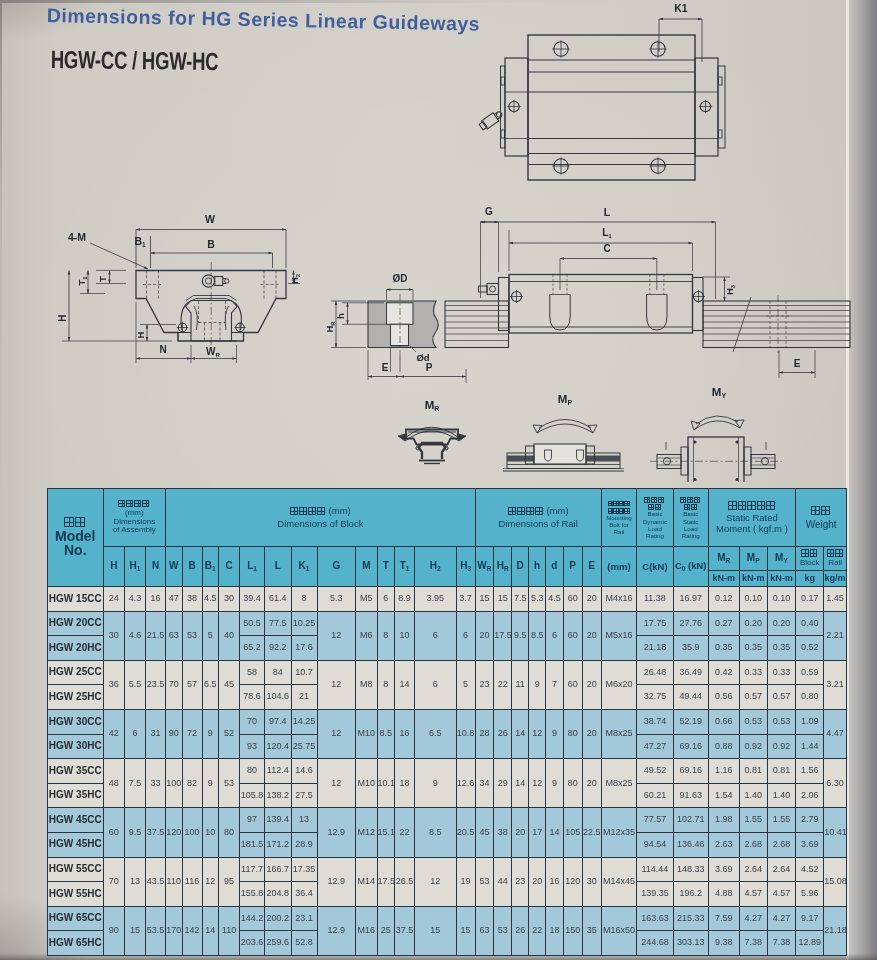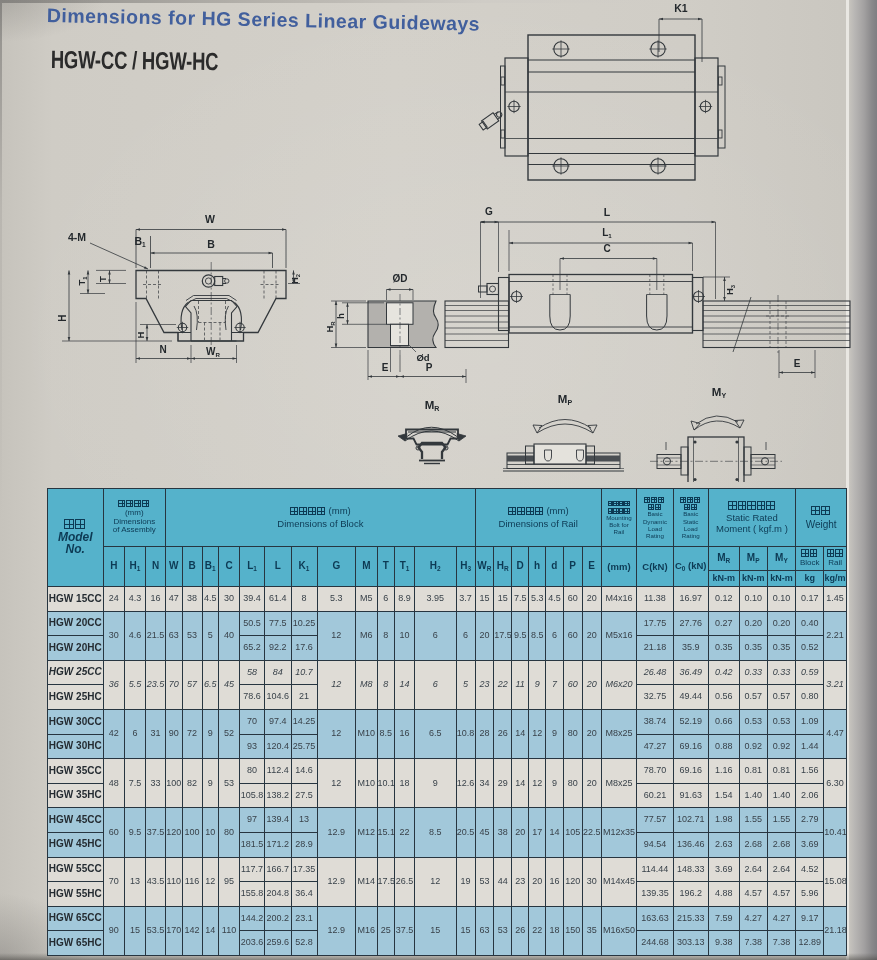--- a/index.html
+++ b/index.html
@@ -426,21 +426,21 @@
       <col style="width:31px;">
       <col style="width:28px;">
       <col style="width:28.5px;">
       <col style="width:28px;">
       <col style="width:22.5px;">
     </colgroup>
 <tbody>
       <tr style="height:58px;">
 <td class="hd" rowspan="3">
           <div style="font-size:11px;font-weight:bold;"><span class="cj" style="width:10px;height:10px;margin:0 1px 0 0;"></span><span class="cj" style="width:10px;height:10px;margin:0 1px 0 0;"></span></div>
-          <div style="font-size:12px;font-weight:bold;font-style:italic;">Model No.</div>
+          <div style="font-size:14px;font-weight:bold;">Model No.</div>
         </td>
 <td class="hd gt" colspan="3"><span class="cj" style="width:7px;height:7px;margin:0 1px 0 0;"></span><span class="cj" style="width:7px;height:7px;margin:0 1px 0 0;"></span><span class="cj" style="width:7px;height:7px;margin:0 1px 0 0;"></span><span class="cj" style="width:7px;height:7px;margin:0 1px 0 0;"></span><br>(mm)<br>Dimensions<br>of Assembly</td>
 <td class="hd" colspan="13" style="font-size:9.5px;line-height:1.3;"><span class="cj" style="width:8px;height:8px;margin:0 1px 0 0;"></span><span class="cj" style="width:8px;height:8px;margin:0 1px 0 0;"></span><span class="cj" style="width:8px;height:8px;margin:0 1px 0 0;"></span><span class="cj" style="width:8px;height:8px;margin:0 1px 0 0;"></span> (mm)<br>Dimensions of Block</td>
 <td class="hd" colspan="7" style="font-size:9.5px;line-height:1.3;"><span class="cj" style="width:8px;height:8px;margin:0 1px 0 0;"></span><span class="cj" style="width:8px;height:8px;margin:0 1px 0 0;"></span><span class="cj" style="width:8px;height:8px;margin:0 1px 0 0;"></span><span class="cj" style="width:8px;height:8px;margin:0 1px 0 0;"></span> (mm)<br>Dimensions of Rail</td>
 <td class="hd sm"><span class="cj" style="width:5.5px;height:5.5px;margin:0 0px 0 0;"></span><span class="cj" style="width:5.5px;height:5.5px;margin:0 0px 0 0;"></span><span class="cj" style="width:5.5px;height:5.5px;margin:0 0px 0 0;"></span><span class="cj" style="width:5.5px;height:5.5px;margin:0 0px 0 0;"></span><br><span class="cj" style="width:5.5px;height:5.5px;margin:0 0px 0 0;"></span><span class="cj" style="width:5.5px;height:5.5px;margin:0 0px 0 0;"></span><span class="cj" style="width:5.5px;height:5.5px;margin:0 0px 0 0;"></span><span class="cj" style="width:5.5px;height:5.5px;margin:0 0px 0 0;"></span><br>Mounting<br>Bolt for<br>Rail</td>
 <td class="hd sm"><span class="cj" style="width:6px;height:6px;margin:0 1px 0 0;"></span><span class="cj" style="width:6px;height:6px;margin:0 1px 0 0;"></span><span class="cj" style="width:6px;height:6px;margin:0 1px 0 0;"></span><br><span class="cj" style="width:6px;height:6px;margin:0 1px 0 0;"></span><span class="cj" style="width:6px;height:6px;margin:0 1px 0 0;"></span><br>Basic<br>Dynamic<br>Load<br>Rating</td>
 <td class="hd sm"><span class="cj" style="width:6px;height:6px;margin:0 1px 0 0;"></span><span class="cj" style="width:6px;height:6px;margin:0 1px 0 0;"></span><span class="cj" style="width:6px;height:6px;margin:0 1px 0 0;"></span><br><span class="cj" style="width:6px;height:6px;margin:0 1px 0 0;"></span><span class="cj" style="width:6px;height:6px;margin:0 1px 0 0;"></span><br>Basic<br>Static<br>Load<br>Rating</td>
 <td class="hd" colspan="3" style="font-size:9.5px;line-height:1.25;"><span class="cj" style="width:8.5px;height:8.5px;margin:0 1px 0 0;"></span><span class="cj" style="width:8.5px;height:8.5px;margin:0 1px 0 0;"></span><span class="cj" style="width:8.5px;height:8.5px;margin:0 1px 0 0;"></span><span class="cj" style="width:8.5px;height:8.5px;margin:0 1px 0 0;"></span><span class="cj" style="width:8.5px;height:8.5px;margin:0 1px 0 0;"></span><br>Static Rated<br>Moment ( kgf.m )</td>
 <td class="hd" colspan="2" style="font-size:10px;line-height:1.35;"><b><span class="cj" style="width:9px;height:9px;margin:0 1px 0 0;"></span><span class="cj" style="width:9px;height:9px;margin:0 1px 0 0;"></span></b><br>Weight</td>
 </tr>
@@ -557,21 +557,21 @@
         <td class="w1">65.2</td>
         <td class="w1">92.2</td>
         <td class="w1">17.6</td>
         <td class="w1">21.18</td>
         <td class="w1">35.9</td>
         <td class="w1">0.35</td>
         <td class="w1">0.35</td>
         <td class="w1">0.35</td>
         <td class="w1">0.52</td>
       </tr>
-<tr style="height:24.6px;font-style:italic;">
+<tr style="height:24.6px;">
         <td class="mod w0">HGW 25CC</td>
         <td class="w0" rowspan="2">36</td>
         <td class="w0" rowspan="2">5.5</td>
         <td class="w0" rowspan="2">23.5</td>
         <td class="w0" rowspan="2">70</td>
         <td class="w0" rowspan="2">57</td>
         <td class="w0" rowspan="2">6.5</td>
         <td class="w0" rowspan="2">45</td>
         <td class="w0">58</td>
         <td class="w0">84</td>
@@ -675,21 +675,21 @@
         <td class="w0" rowspan="2">9</td>
         <td class="w0" rowspan="2">12.6</td>
         <td class="w0" rowspan="2">34</td>
         <td class="w0" rowspan="2">29</td>
         <td class="w0" rowspan="2">14</td>
         <td class="w0" rowspan="2">12</td>
         <td class="w0" rowspan="2">9</td>
         <td class="w0" rowspan="2">80</td>
         <td class="w0" rowspan="2">20</td>
         <td class="w0" rowspan="2">M8x25</td>
-        <td class="w0">78.70</td>
+        <td class="w0">49.52</td>
         <td class="w0">69.16</td>
         <td class="w0">1.16</td>
         <td class="w0">0.81</td>
         <td class="w0">0.81</td>
         <td class="w0">1.56</td>
         <td class="w0" rowspan="2">6.30</td>
       </tr>
       <tr style="height:24.6px;">
         <td class="mod w0">HGW 35HC</td>
         <td class="w0">105.8</td>

